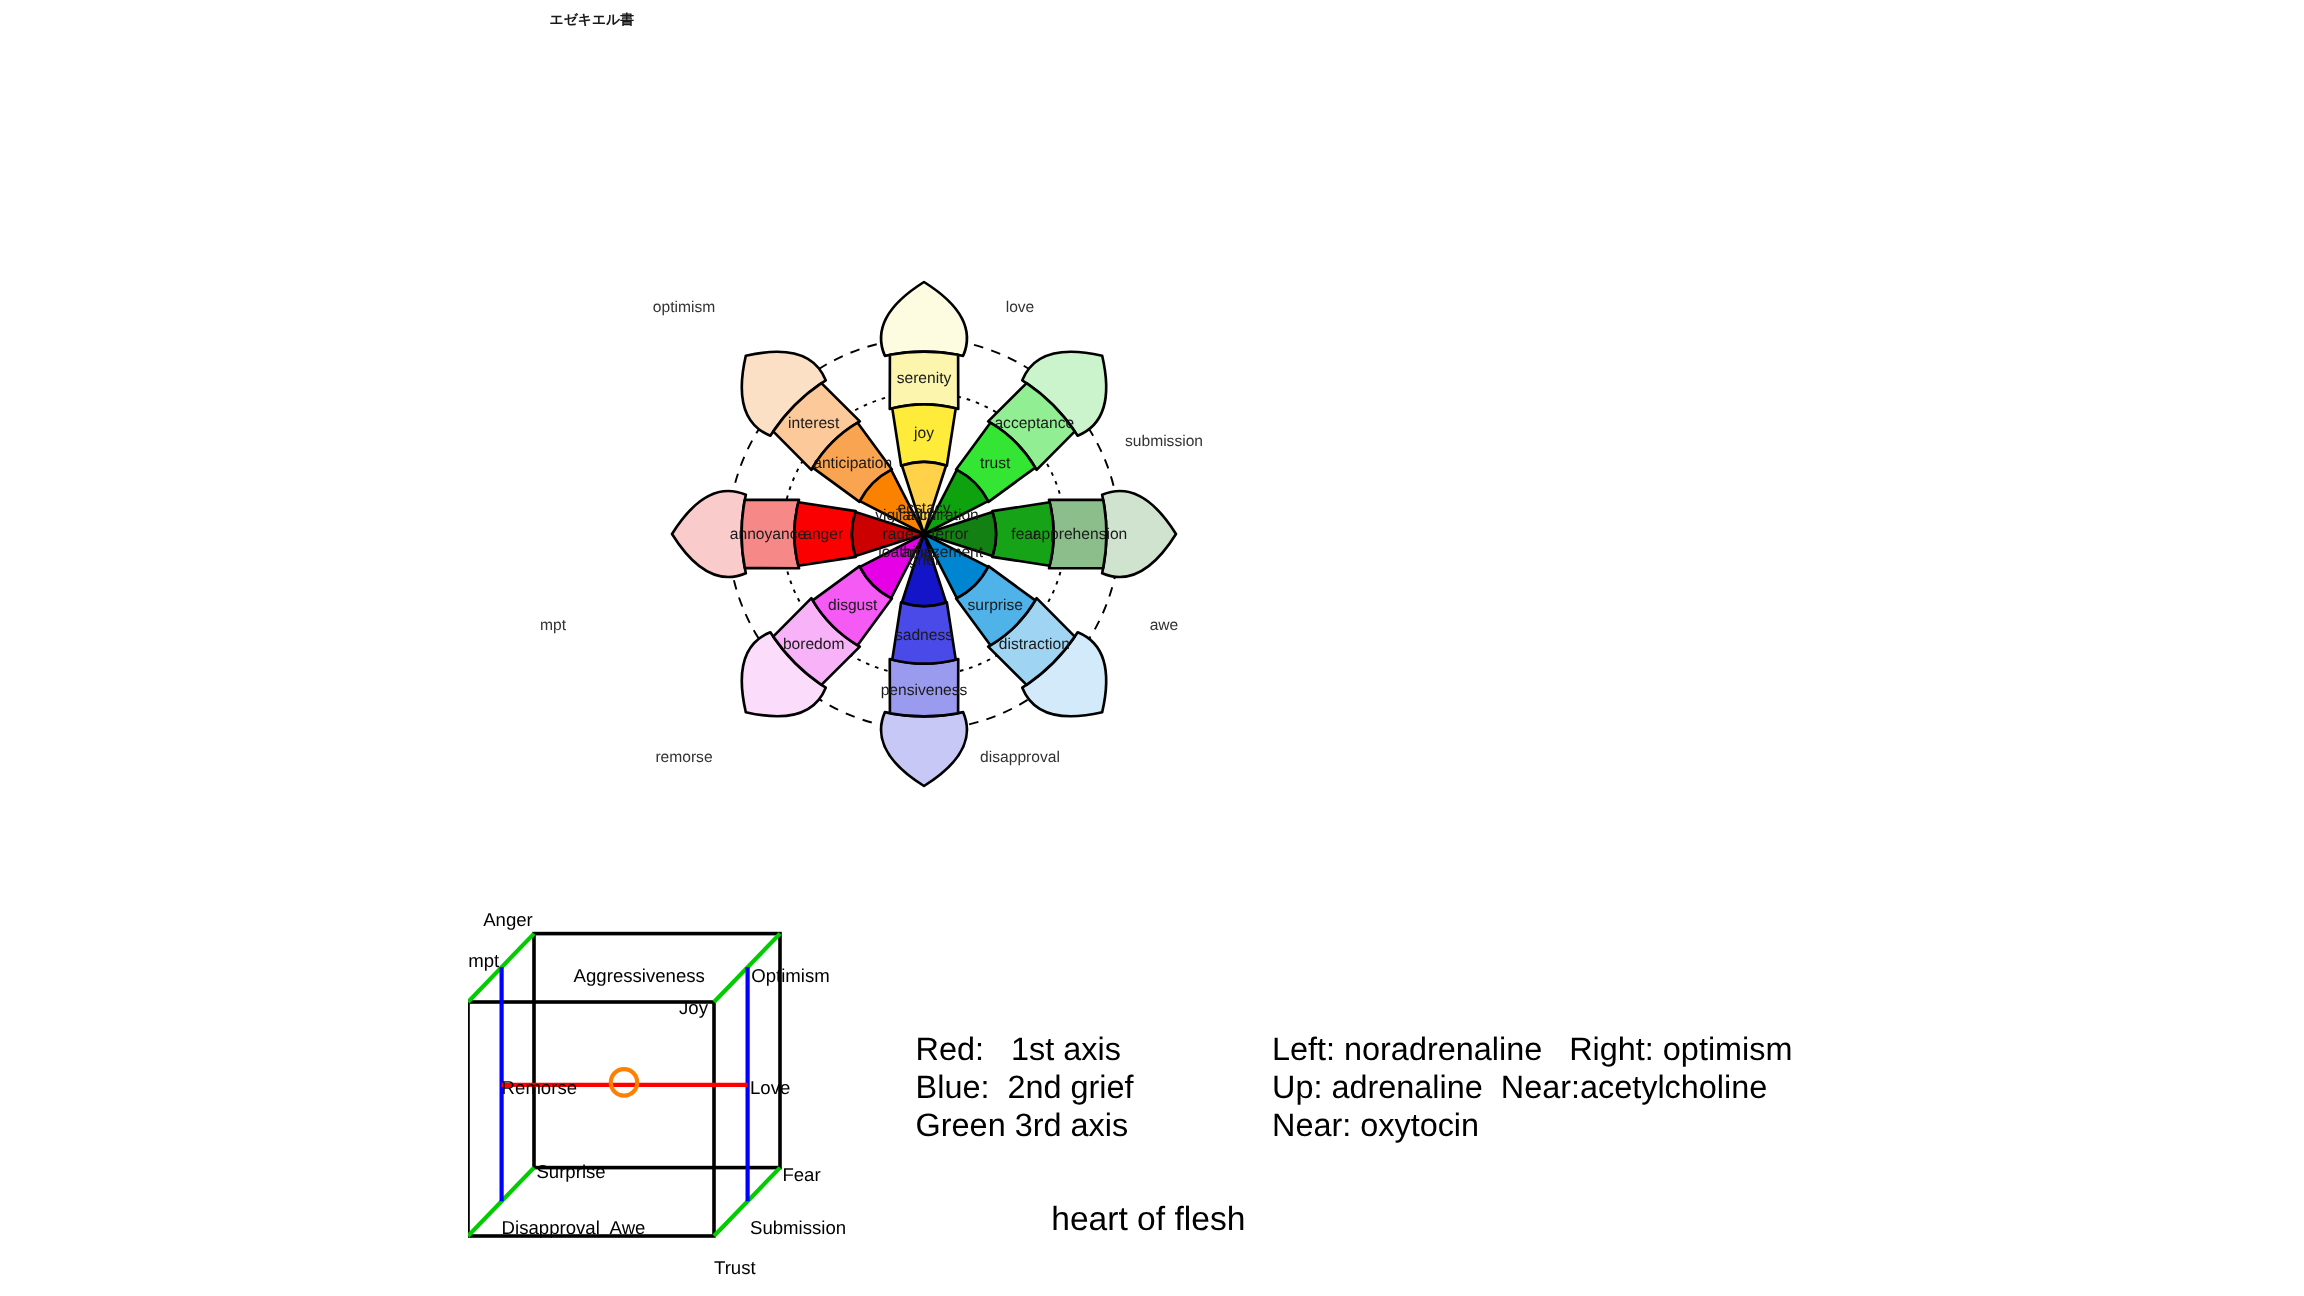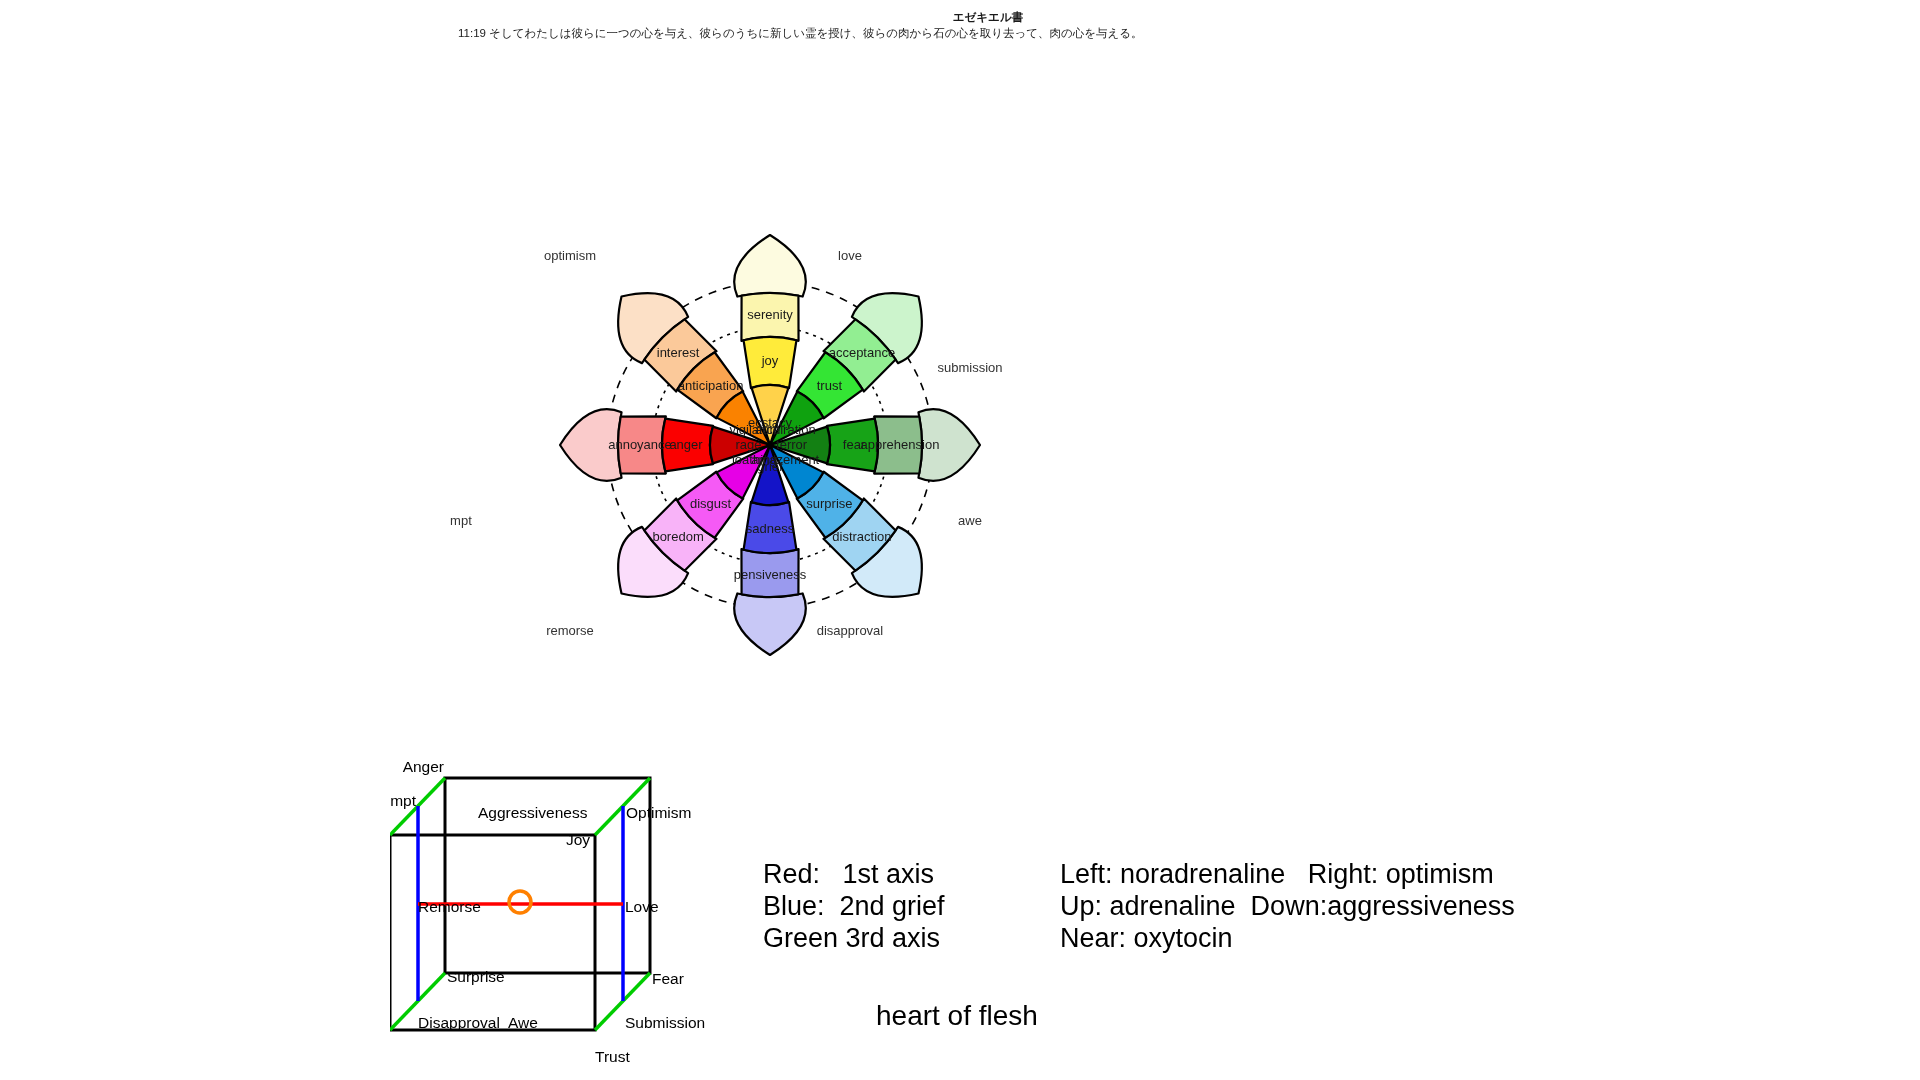--- a/index.html
+++ b/index.html
@@ -5,21 +5,21 @@
   html,body{margin:0;padding:0;}
   body{
     width:1920px;height:1080px;background:#ffffff;
     font-family:"Liberation Sans","DejaVu Sans",sans-serif;
     color:#000;overflow:hidden;position:relative;
   }
   #scripture{
     position:absolute;left:458px;top:9px;width:1060px;
     font-size:11.5px;line-height:16.2px;color:#1a1a1a;
   }
-  #scripture .jp{font-weight:bold;font-size:11.5px;text-align:center;}
+  #scripture .jp{font-weight:bold;font-size:11.5px;}
   #scripture .line{white-space:nowrap;}
   #scripture .gap{height:16px;}
 
   #wheel-wrap{position:absolute;left:450px;top:130px;width:640px;height:640px;}
   #wheel-svg{display:block;}
 
   #cube-wrap{position:absolute;left:390px;top:760px;width:400px;height:310px;}
   #cube-svg{display:block;}
 
   #legend{position:absolute;left:763px;top:858px;font-size:27px;line-height:32px;color:#000;}
@@ -27,21 +27,20 @@
   #legend td{padding:0;vertical-align:top;white-space:pre;font-size:27px;line-height:32px;margin-left:12px;}
   #legend td.col1{width:297px;}
 
   #tagline{position:absolute;left:876px;top:1000px;font-size:28px;color:#000;}
 </style>
 </head>
 <body>
 
 <div id="scripture">
   <div class="line jp">エゼキエル書</div>
-  <div class="line">11:19 そしてわたしは彼らに一つの心を与え、彼らのうちに新しい霊を授け、彼らの肉から石の心を取り去って、肉の心を与える。</div>
   <div class="gap"></div>
 </div>
 
 <div id="wheel-wrap">
   <svg id="wheel-svg" width="640" height="640" viewBox="0 0 640 500">
     <g id="wheel-dashed">
         <circle cx="320" cy="245" r="118" fill="none" stroke="#000" stroke-width="1.6" stroke-dasharray="3,5"></circle>
         <circle cx="320" cy="245" r="163" fill="none" stroke="#000" stroke-width="1.6" stroke-dasharray="8,7"></circle>
       </g>
     <g id="wheel-petals">
@@ -184,21 +183,21 @@
 
 <div id="legend">
   <table>
     <tbody>
       <tr>
         <td class="col1">Red:   1st axis</td>
         <td>Left: noradrenaline   Right: optimism</td>
       </tr>
       <tr>
         <td class="col1">Blue:  2nd grief</td>
-        <td>Up: adrenaline  Down:aggressiveness</td>
+        <td>Up: adrenaline  Near:acetylcholine</td>
       </tr>
       <tr>
         <td class="col1">Green 3rd axis</td>
         <td>Near: oxytocin</td>
       </tr>
     </tbody>
   </table>
 </div>
 
 <div id="tagline">heart of flesh</div>

